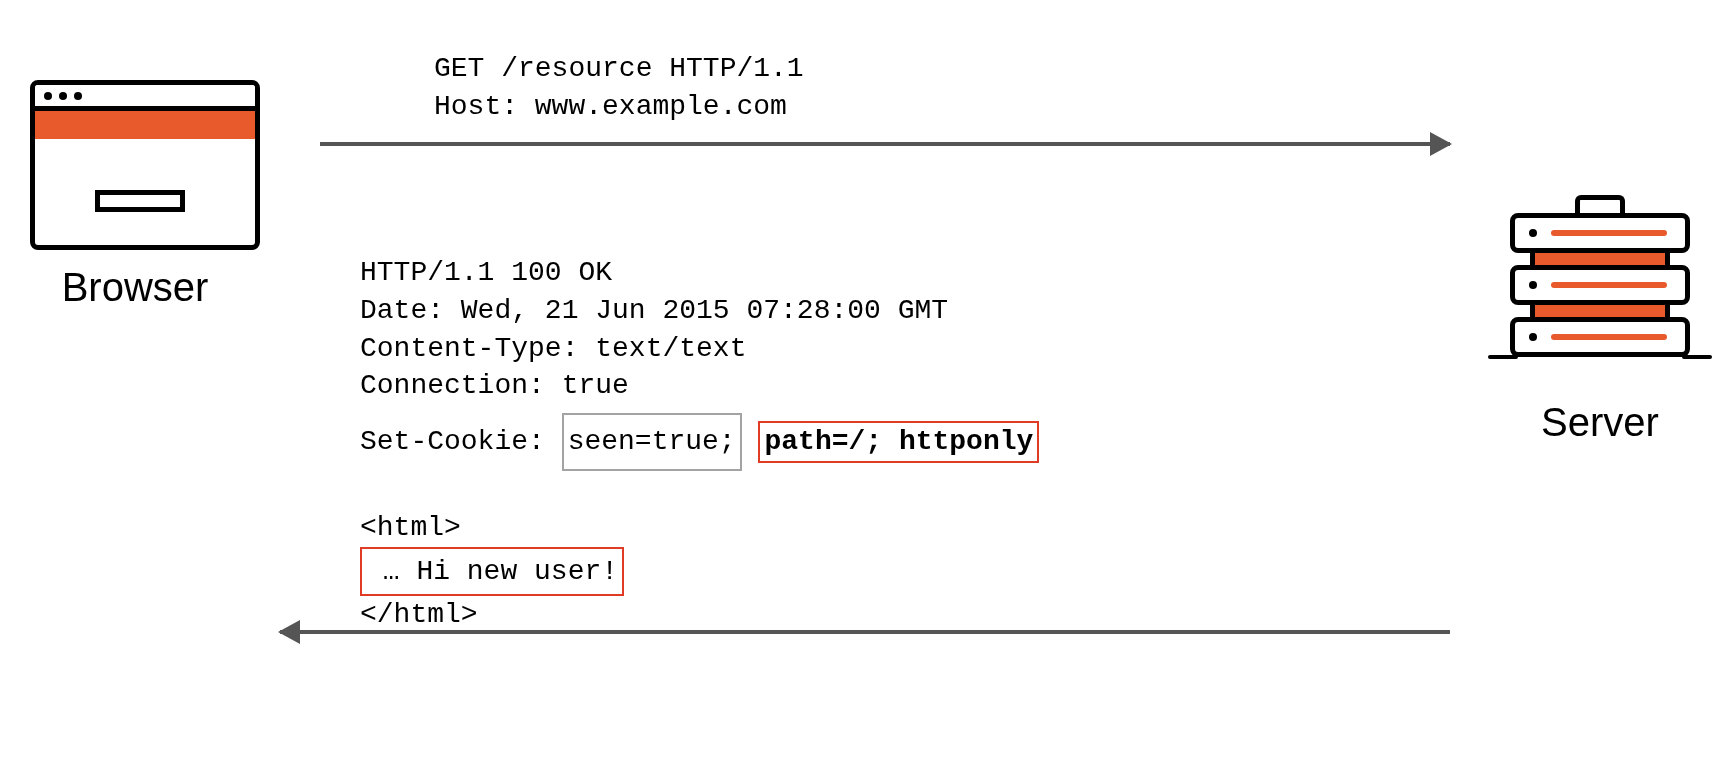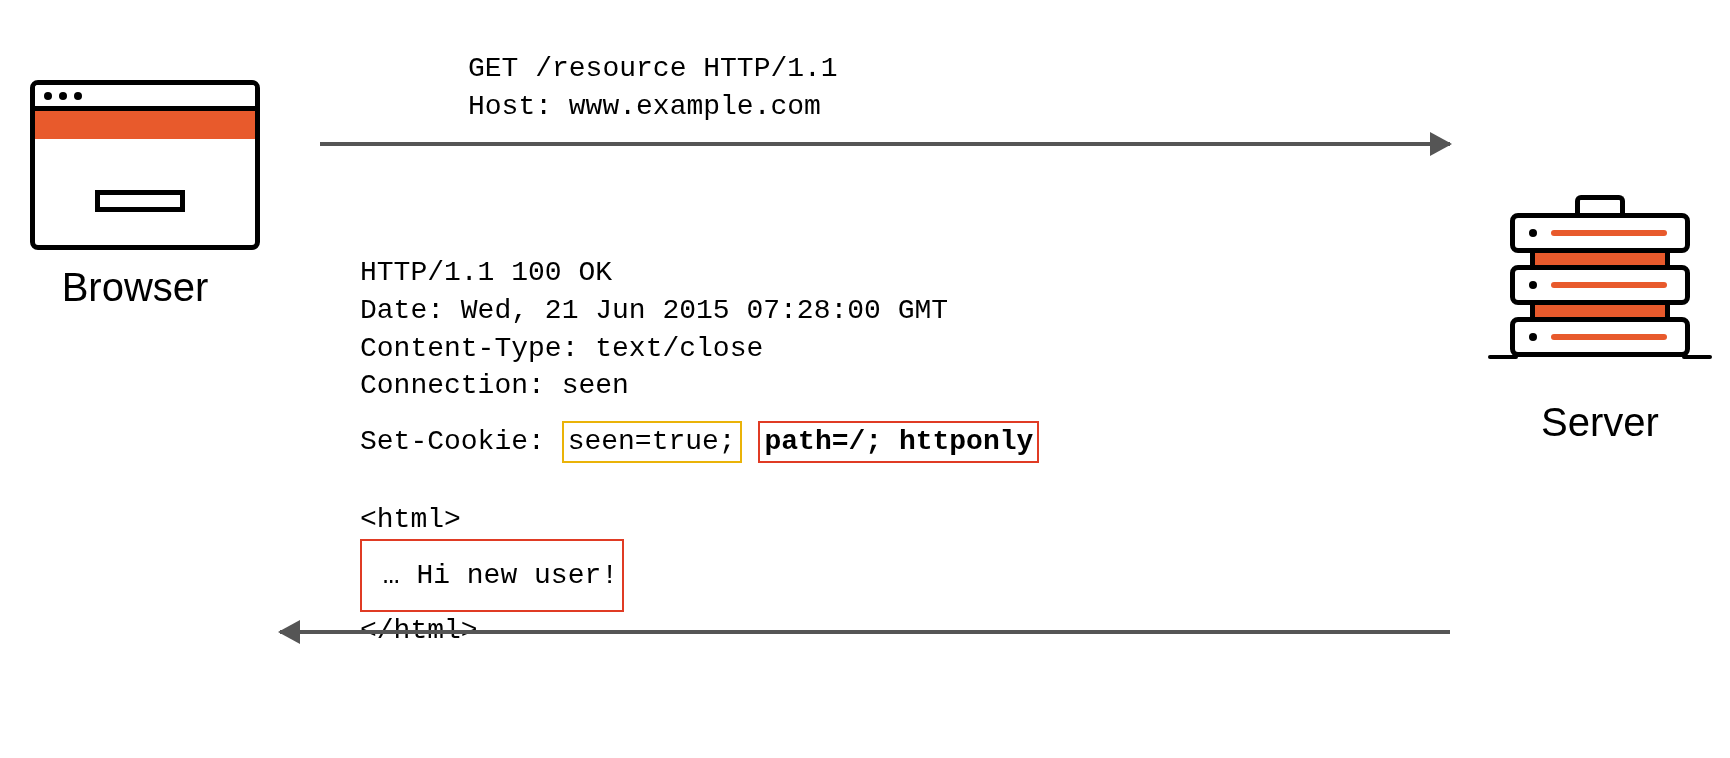--- a/index.html
+++ b/index.html
@@ -18,34 +18,34 @@
     line-height: 1.35;
     color: #000;
     white-space: pre;
   }
   .label {
     font-size: 40px;
     color: #000;
     text-align: center;
   }
   .highlight-gray {
-    border: 2px solid #eab308;
-    padding: 0 4px;
+    border: 2px solid #a3a3a3;
+    padding: 8px 4px;
     display: inline-block;
   }
   .highlight-red {
     border: 2px solid #e03b24;
     padding: 0 4px;
     display: inline-block;
     font-weight: bold;
     margin-top: 16px;
   }
   .highlight-red-normal {
     border: 2px solid #e03b24;
-    padding: 16px 4px;
+    padding: 4px 4px;
     display: inline-block;
   }
   
   .browser-box {
     position: absolute;
     left: 30px;
     top: 80px;
     width: 230px;
   }
   .browser-window {
@@ -173,21 +173,21 @@
   .arrow-left::before {
     content: "";
     position: absolute;
     left: -2px;
     top: -10px;
     border-right: 22px solid #555;
     border-top: 12px solid transparent;
     border-bottom: 12px solid transparent;
   }
   
-  #request-text { position: absolute; left: 468px; top: 50px; }
+  #request-text { position: absolute; left: 434px; top: 50px; }
   #response-text { position: absolute; left: 360px; top: 254px; }
   #arrow-req { left: 320px; top: 142px; width: 1130px; }
   #arrow-res { left: 280px; top: 630px; width: 1170px; }
   #browser-label { position:absolute; left:20px; top:265px; width:230px; }
   #server-label { position:absolute; right:30px; top:400px; width:200px; }
 </style>
 </head>
 <body>
 
 <div class="browser-box">
@@ -205,22 +205,22 @@
 </div>
 <div id="browser-label" class="label">Browser</div>
 
 <div id="request-text" class="mono"><span>GET /resource HTTP/1.1</span>
 <span>Host: www.example.com</span></div>
 
 <div id="arrow-req" class="arrow arrow-right"></div>
 
 <div id="response-text" class="mono"><span>HTTP/1.1 100 OK</span>
 <span>Date: Wed, 21 Jun 2015 07:28:00 GMT</span>
-<span>Content-Type: text/close</span>
-<span>Connection: seen</span>
+<span>Content-Type: text/text</span>
+<span>Connection: true</span>
 <span>Set-Cookie: </span><span class="highlight-gray">seen=true;</span> <span class="highlight-red">path=/; httponly</span>
 
 <span>&lt;html&gt;</span>
 <span class="highlight-red-normal"> … Hi new user!</span>
 <span>&lt;/html&gt;</span></div>
 
 <div id="arrow-res" class="arrow arrow-left"></div>
 
 <div class="server-box">
   <div class="server-stack">

